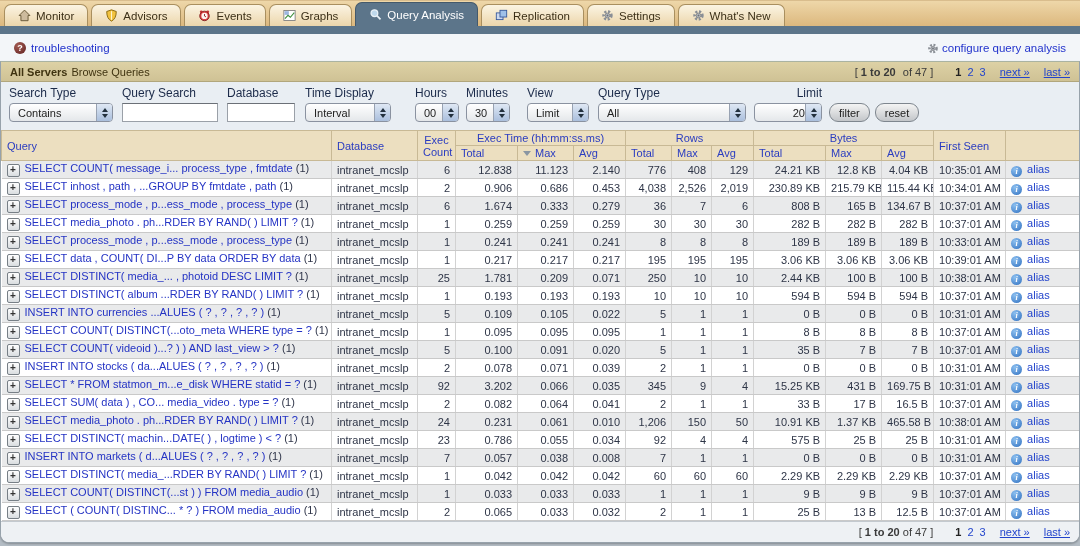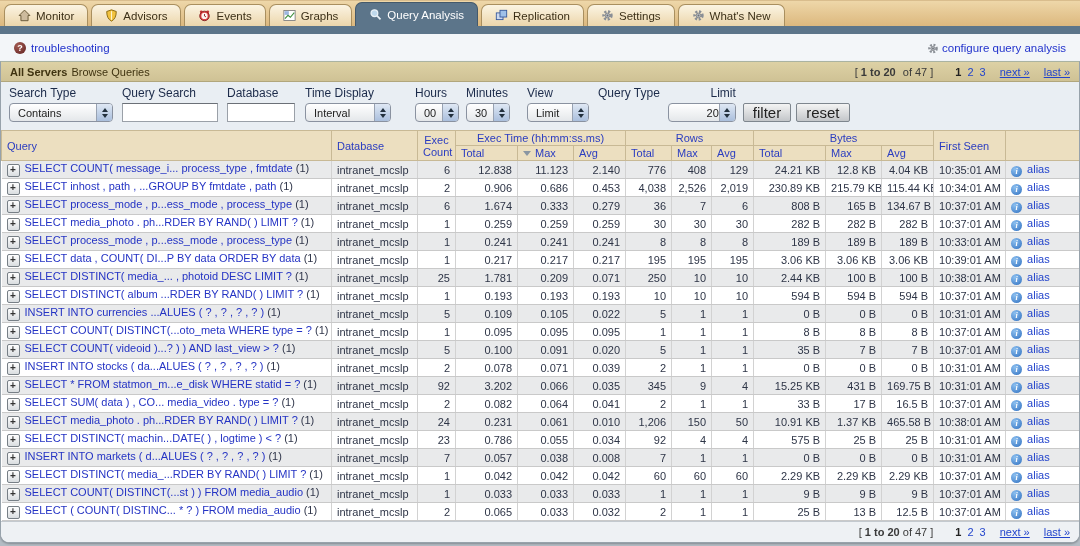--- a/index.html
+++ b/index.html
@@ -51,21 +51,21 @@
   .selval{padding-left:8px;flex:1;white-space:nowrap;overflow:hidden;}
   .stepper{width:15px;align-self:stretch;border-left:1px solid #98a2b2;display:flex;flex-direction:column;
            align-items:center;justify-content:center;background:linear-gradient(#dfe8f4,#aabfdd);}
   .tri-up{width:0;height:0;border-left:3px solid transparent;border-right:3px solid transparent;
           border-bottom:4px solid #22303e;margin:1px 0;}
   .tri-dn{width:0;height:0;border-left:3px solid transparent;border-right:3px solid transparent;
           border-top:4px solid #22303e;margin:1px 0;}
   .txt{height:17px;box-sizing:content-box;border:1px solid #9aa0a8;border-top-color:#6b7077;
        background:#fff;font-size:11px;padding:0 3px;}
   .fbtns{display:flex;align-items:flex-end;gap:5px;padding-bottom:0;margin-left:7px;height:36px;}
-  .btn{height:19px;border:1px solid #7e868e;border-radius:2px;padding:0 9px;font-size:15px;color:#222;
+  .btn{height:19px;border:1px solid #7e868e;border-radius:9px;padding:0 9px;font-size:11px;color:#222;
        background:linear-gradient(#f4f4f4,#c3c6c9);cursor:pointer;font-family:inherit;}
 
   
   table{border-collapse:collapse;table-layout:fixed;width:100%;}
   th{background:#ecdfc0;border:1px solid #c8b995;color:#2a3cc0;font-weight:normal;
      font-size:11px;padding:1px 5px;cursor:pointer;overflow:hidden;white-space:nowrap;}
   th.grp{text-align:center;}
   th.lft{text-align:left;}
   th.ctr{text-align:center;white-space:normal;line-height:12px;}
   .sort-tri{display:inline-block;width:0;height:0;border-left:4px solid transparent;
@@ -263,20 +263,27 @@
           <div class="sel" style="width: 62px;">
             <span class="selval">Limit</span>
             <span class="stepper">
               <span class="tri-up"></span>
               <span class="tri-dn"></span>
             </span>
           </div>
         </div>
         <div class="ffield" style="margin-right: 8px;">
           <div class="flabel">Query Type</div>
+          <div class="sel" style="width: 148px;">
+            <span class="selval">All</span>
+            <span class="stepper">
+              <span class="tri-up"></span>
+              <span class="tri-dn"></span>
+            </span>
+          </div>
         </div>
         <div class="ffield" style="margin-right: 0px; text-align: right;">
           <div class="flabel">Limit</div>
           <div class="sel" style="width: 68px;">
             <span class="selval">20</span>
             <span class="stepper">
               <span class="tri-up"></span>
               <span class="tri-dn"></span>
             </span>
           </div>

